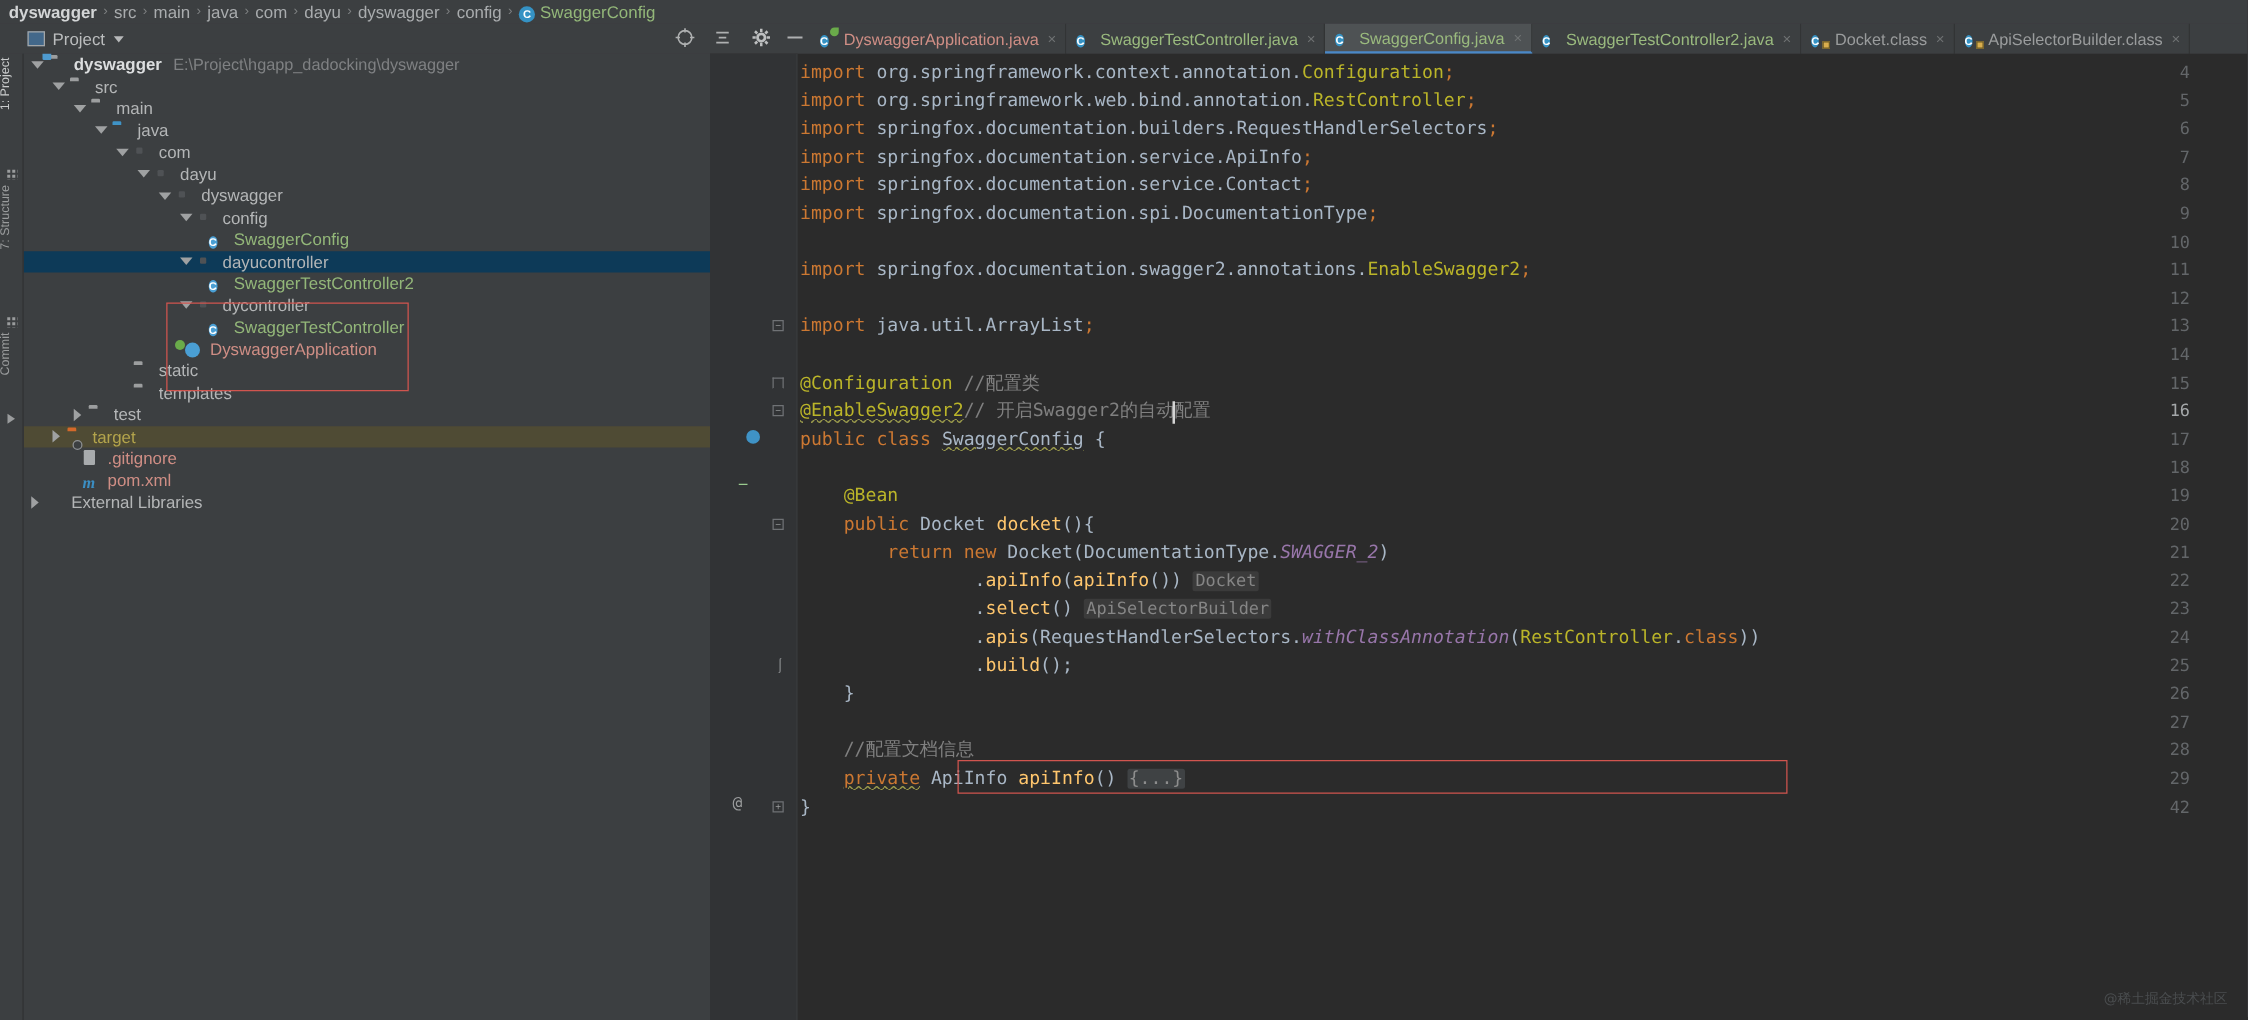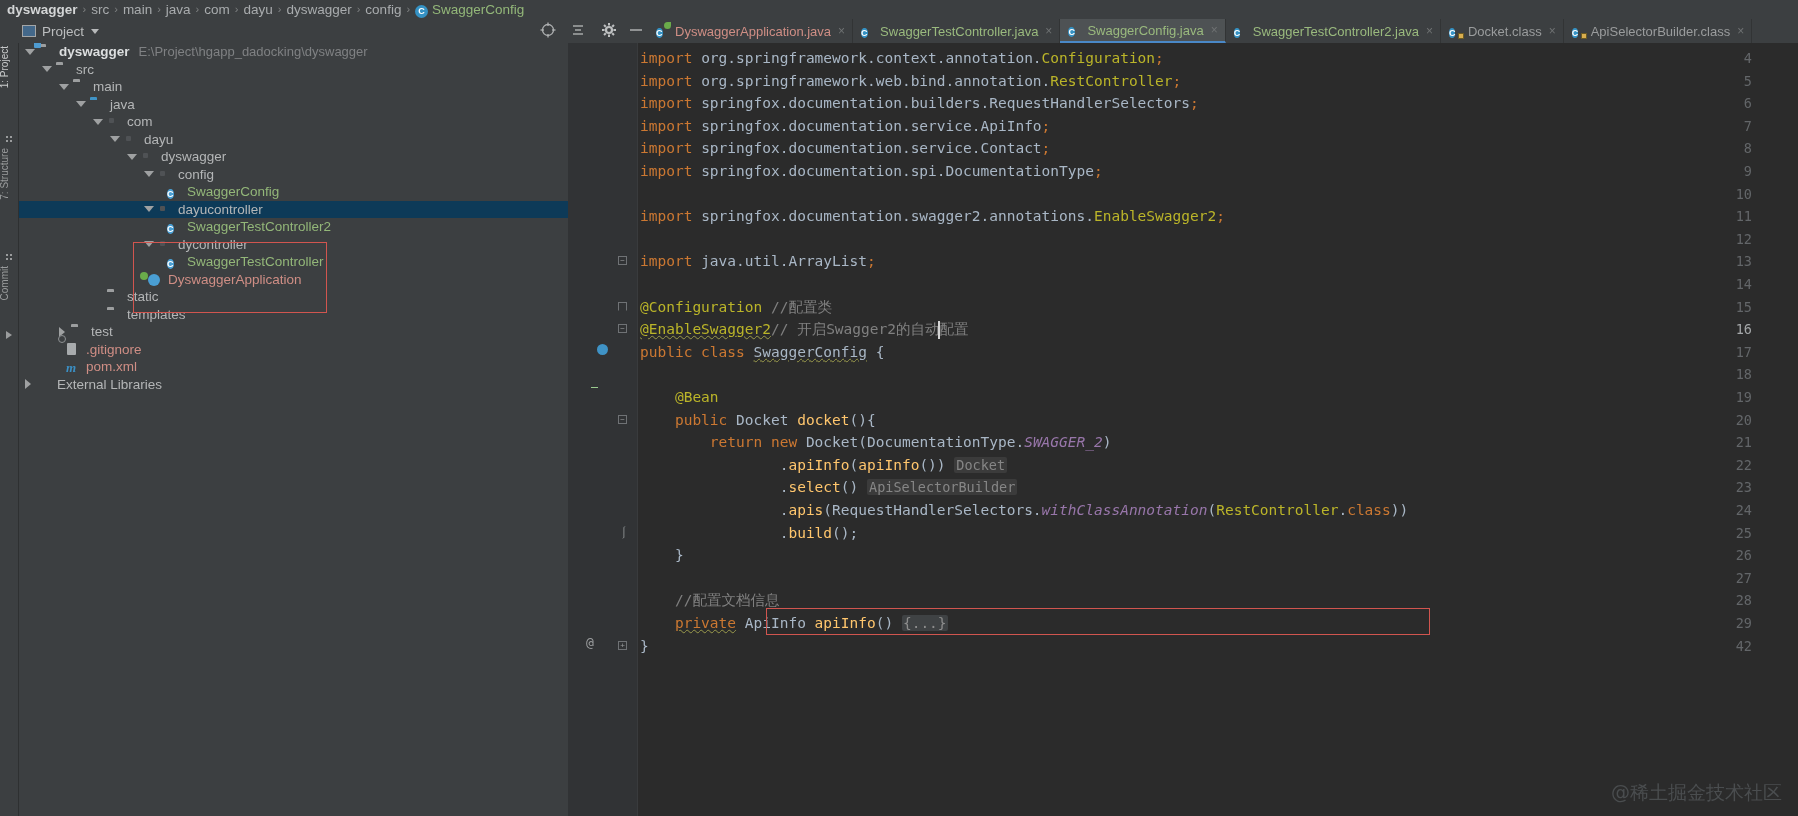--- a/index.html
+++ b/index.html
@@ -327,21 +327,21 @@
     text-decoration-color: #9a9a4b; text-decoration-thickness: 1px;
   }
   #caret {
     position: absolute; width: 1.6px; height: 18px; background: #d4d4d4;
   }
   #redbox-code {
     position: absolute; left: 198px; top: 565px; width: 664px; height: 27px;
     border: 1.5px solid #d1554f; pointer-events: none;
   }
   #watermark {
-    position: absolute; right: 16px; bottom: 10px; font-size: 19px;
+    position: absolute; right: 16px; bottom: 10px; font-size: 11px;
     color: #4a4d4f; font-family: "DejaVu Sans", sans-serif; text-align: center;
   }
 </style>
 </head>
 <body>
 
 <div id="app">
 
   <div id="crumbbar">
     <span class="crumb first">dyswagger</span>
@@ -540,20 +540,25 @@
       <span class="lbl">templates</span>
     </div>
 
 
     <div class="row" style="padding-left:38px">
       <span class="arrow closed"></span>
       <span class="ficon"><span class="folder"></span></span>
       <span class="lbl">test</span>
     </div>
 
+    <div class="row hl" style="padding-left:21px">
+      <span class="arrow closed"></span>
+      <span class="ficon"><span class="folder orange"></span></span>
+      <span class="lbl olive">target</span>
+    </div>
 
     <div class="row" style="padding-left:47px">
       <span class="ficon">
         <span class="git-ic"><span class="p"></span><span class="n"></span></span>
       </span>
       <span class="lbl red">.gitignore</span>
     </div>
 
     <div class="row" style="padding-left:47px">
       <span class="ficon"><span class="mvn-ic">m</span></span>

